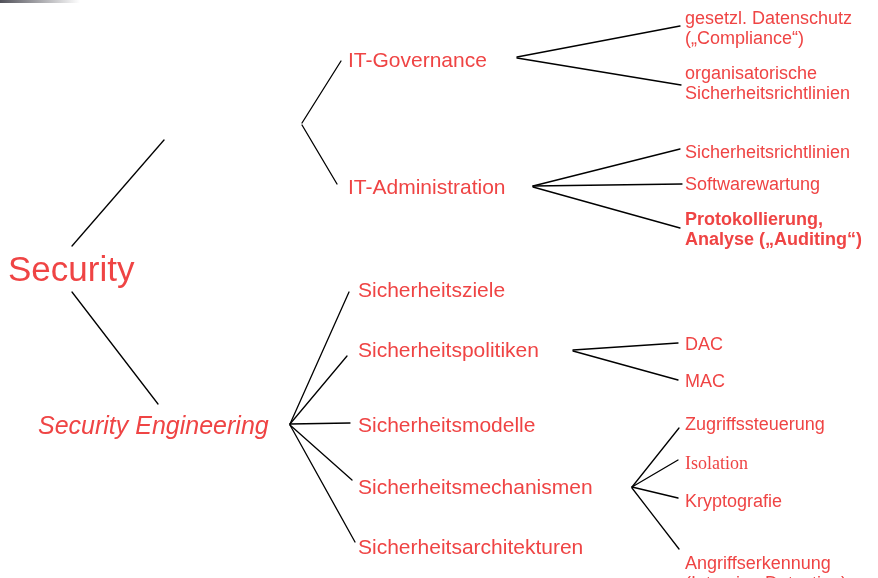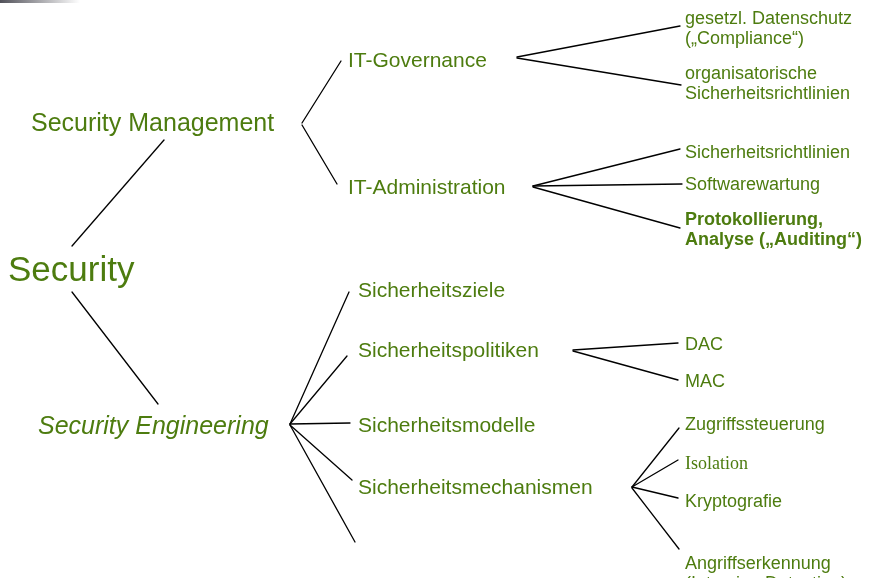--- a/index.html
+++ b/index.html
@@ -9,21 +9,21 @@
     background:#ffffff;
     overflow:hidden;
     font-family:"Liberation Sans", sans-serif;
     color:#000000;
   }
   #edges{position:absolute;left:0;top:0;width:878px;height:578px;}
   #edges line{stroke:#000000;stroke-width:1.3;stroke-linecap:round;}
   .node{
     position:absolute;
     white-space:pre-line;
-    color:#4d7c0f;
+    color:#ef4444;
     line-height:1.12;
   }
   .node.root{font-size:35px;font-weight:normal;line-height:1.05;}
   .node.level1{font-size:25px;}
   .node.level2{font-size:21px;}
   .node.leaf{font-size:18px;line-height:20px;}
   #edge-artifact{
     position:absolute;left:0;top:0;width:80px;height:3px;
     background:linear-gradient(to right, rgba(38,38,48,0.8), rgba(38,38,48,0));
     pointer-events:none;
@@ -60,30 +60,30 @@
     <line x1="573" y1="351" x2="678" y2="380"></line>
 
     <line x1="632" y1="487" x2="679" y2="428"></line>
     <line x1="632" y1="487" x2="678" y2="460"></line>
     <line x1="632" y1="487" x2="678" y2="498"></line>
     <line x1="632" y1="488" x2="679" y2="549"></line>
   </svg>
 
   <div class="node root" style="left:8px;top:251px;">Security</div>
 
-  <div class="node level1" style="left:31px;top:108px;">Security Management</div>
   <div class="node level1" style="left:38px;top:411px;font-style:italic;">Security Engineering</div>
 
   <div class="node level2" style="left:348px;top:48px;">IT-Governance</div>
   <div class="node level2" style="left:348px;top:175px;">IT-Administration</div>
 
   <div class="node level2" style="left:358px;top:278px;">Sicherheitsziele</div>
   <div class="node level2" style="left:358px;top:338px;">Sicherheitspolitiken</div>
   <div class="node level2" style="left:358px;top:413px;">Sicherheitsmodelle</div>
   <div class="node level2" style="left:358px;top:475px;">Sicherheitsmechanismen</div>
+  <div class="node level2" style="left:358px;top:535px;">Sicherheitsarchitekturen</div>
 
   <div class="node leaf" style="left:685px;top:8px;">gesetzl. Datenschutz
 („Compliance“)</div>
   <div class="node leaf" style="left:685px;top:63px;">organisatorische
 Sicherheitsrichtlinien</div>
 
   <div class="node leaf" style="left:685px;top:142px;">Sicherheitsrichtlinien</div>
   <div class="node leaf" style="left:685px;top:174px;">Softwarewartung</div>
   <div class="node leaf" style="left:685px;top:209px;font-weight:bold;">Protokollierung,
 Analyse („Auditing“)</div>

